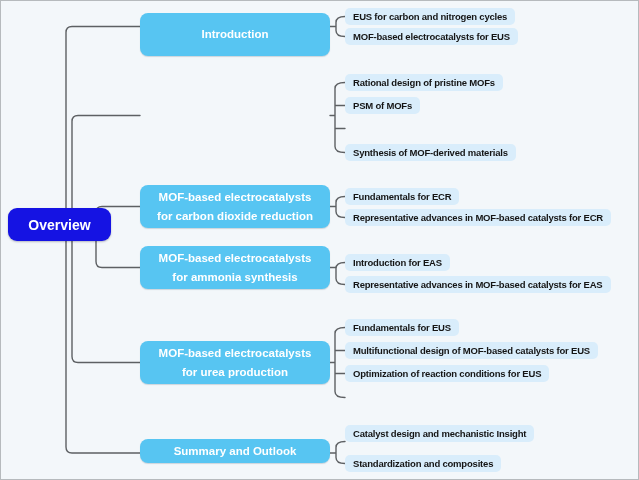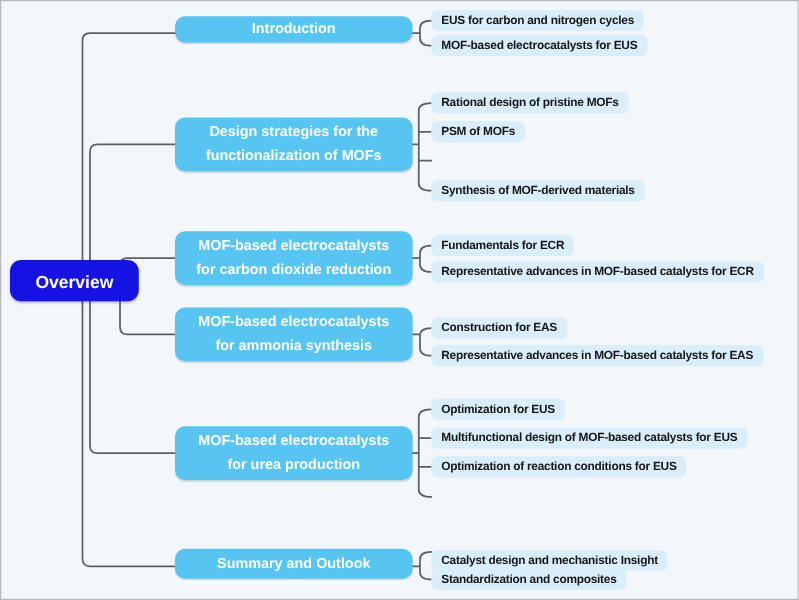--- a/index.html
+++ b/index.html
@@ -27,38 +27,38 @@
     box-shadow:0 1px 2px rgba(0,0,30,.25);
   }
   .branch{
     left:139px; width:190px;
     background:var(--branch-bg); color:var(--branch-text);
     border-radius:8px; font-size:11.5px; line-height:19px;
     display:flex;align-items:center;justify-content:center;
     text-align:center; white-space:pre-line; padding:2px 5px;
     box-shadow:0 1px 1px rgba(30,60,90,.18);
   }
-  .b1{top:12px;height:21px}
+  .b1{top:12px;height:43px}
   .b2{top:93px;height:43px}
   .b3{top:184px;height:43px}
   .b4{top:245px;height:43px}
   .b5{top:340px;height:43px}
   .b6{top:438px;height:24px}
   .leaf{
     left:344px; height:17px; line-height:17px;
     background:var(--leaf-bg); color:var(--leaf-text);
     border-radius:5px; font-size:9.5px; letter-spacing:-0.2px;
     padding:0 8px; white-space:nowrap;
   }
   .lf11{top:7px}   .lf12{top:27px}
   .lf21{top:73px}  .lf22{top:96px}  .lf23{top:119px} .lf24{top:143px}
   .lf31{top:187px} .lf32{top:208px}
   .lf41{top:253px} .lf42{top:275px}
   .lf51{top:318px} .lf52{top:341px} .lf53{top:364px} .lf54{top:388px}
-  .lf61{top:439px} .lf62{top:454px}
+  .lf61{top:424px} .lf62{top:454px}
 </style>
 </head>
 <body>
 
 <div class="canvas">
 
   <svg class="wires" viewBox="0 0 639 480" aria-hidden="true">
 
     <path d="M65 239 V31.5 Q65 25.5 71 25.5 H139"></path>
     <path d="M71 239 V120.5 Q71 114.5 77 114.5 H139"></path>
@@ -71,43 +71,41 @@
     <path d="M329 114.5 H334 M344 81.5 Q334 81.5 334 87.5 M334 87.5 V145.5 M344 151.5 Q334 151.5 334 145.5 M334 104.5 H344 M334 127.5 H344"></path>
     <path d="M329 205.5 H335 M344 195.5 Q335 195.5 335 201.5 V210.5 Q335 216.5 344 216.5"></path>
     <path d="M329 266.5 H335 M344 261.5 Q335 261.5 335 267.5 V277.5 Q335 283.5 344 283.5"></path>
     <path d="M329 361.5 H334 M344 326.5 Q334 326.5 334 332.5 M334 332.5 V390.5 M344 396.5 Q334 396.5 334 390.5 M334 349.5 H344 M334 372.5 H344"></path>
     <path d="M329 452 H335 M344 440.5 Q335 440.5 335 446.5 V456.5 Q335 462.5 344 462.5"></path>
   </svg>
 
   <div class="node root">Overview</div>
 
   <div class="node branch b1">Introduction</div>
-  <div class="node branch b2">Design strategies for the
-functionalization of MOFs</div>
   <div class="node branch b3">MOF-based electrocatalysts
 for carbon dioxide reduction</div>
   <div class="node branch b4">MOF-based electrocatalysts
 for ammonia synthesis</div>
   <div class="node branch b5">MOF-based electrocatalysts
 for urea production</div>
   <div class="node branch b6">Summary and Outlook</div>
 
   <div class="node leaf lf11">EUS for carbon and nitrogen cycles</div>
   <div class="node leaf lf12">MOF-based electrocatalysts for EUS</div>
 
   <div class="node leaf lf22">PSM of MOFs</div>
   <div class="node leaf lf21">Rational design of pristine MOFs</div>
   <div class="node leaf lf24">Synthesis of MOF-derived materials</div>
 
   <div class="node leaf lf32">Representative advances in MOF-based catalysts for ECR</div>
   <div class="node leaf lf31">Fundamentals for ECR</div>
 
-  <div class="node leaf lf41">Construction for EAS</div>
+  <div class="node leaf lf41">Introduction for EAS</div>
   <div class="node leaf lf42">Representative advances in MOF-based catalysts for EAS</div>
 
-  <div class="node leaf lf51">Optimization for EUS</div>
+  <div class="node leaf lf51">Fundamentals for EUS</div>
   <div class="node leaf lf52">Multifunctional design of MOF-based catalysts for EUS</div>
   <div class="node leaf lf53">Optimization of reaction conditions for EUS</div>
 
   <div class="node leaf lf61">Catalyst design and mechanistic Insight</div>
   <div class="node leaf lf62">Standardization and composites</div>
 
 </div>
 
 </body></html>

